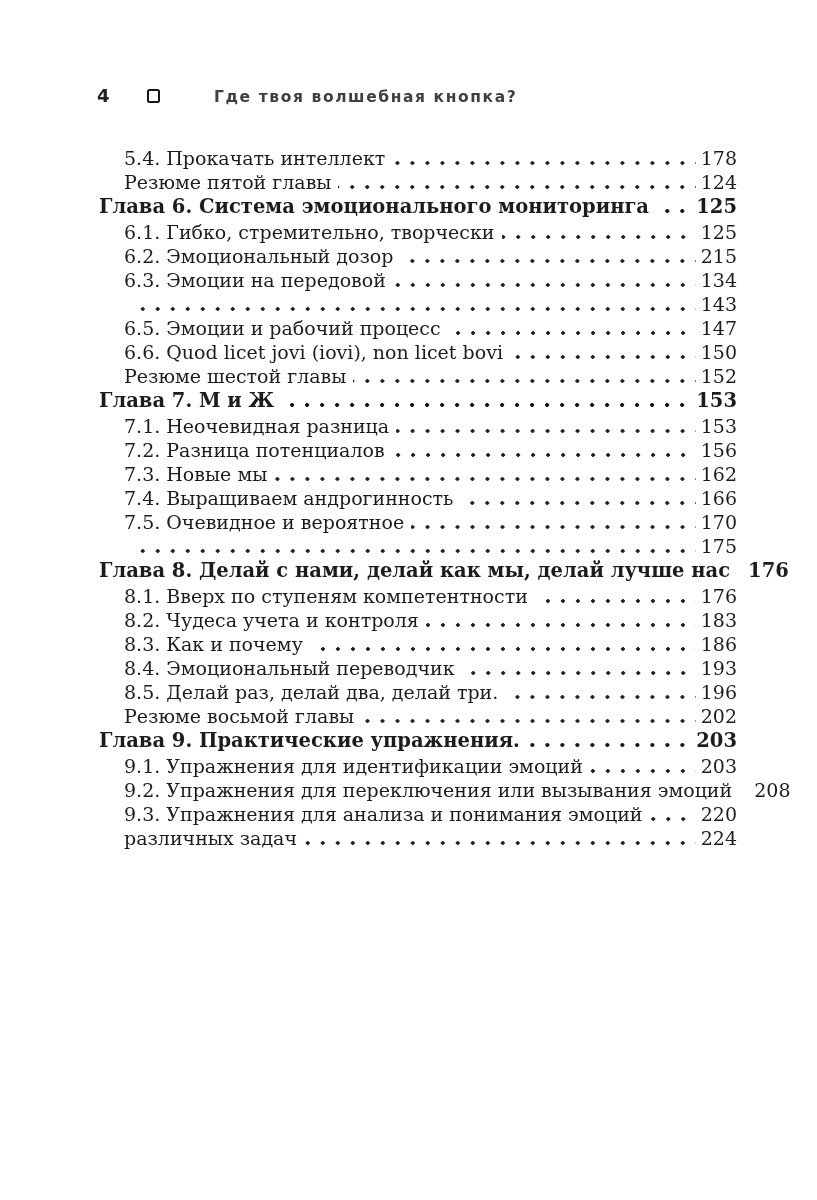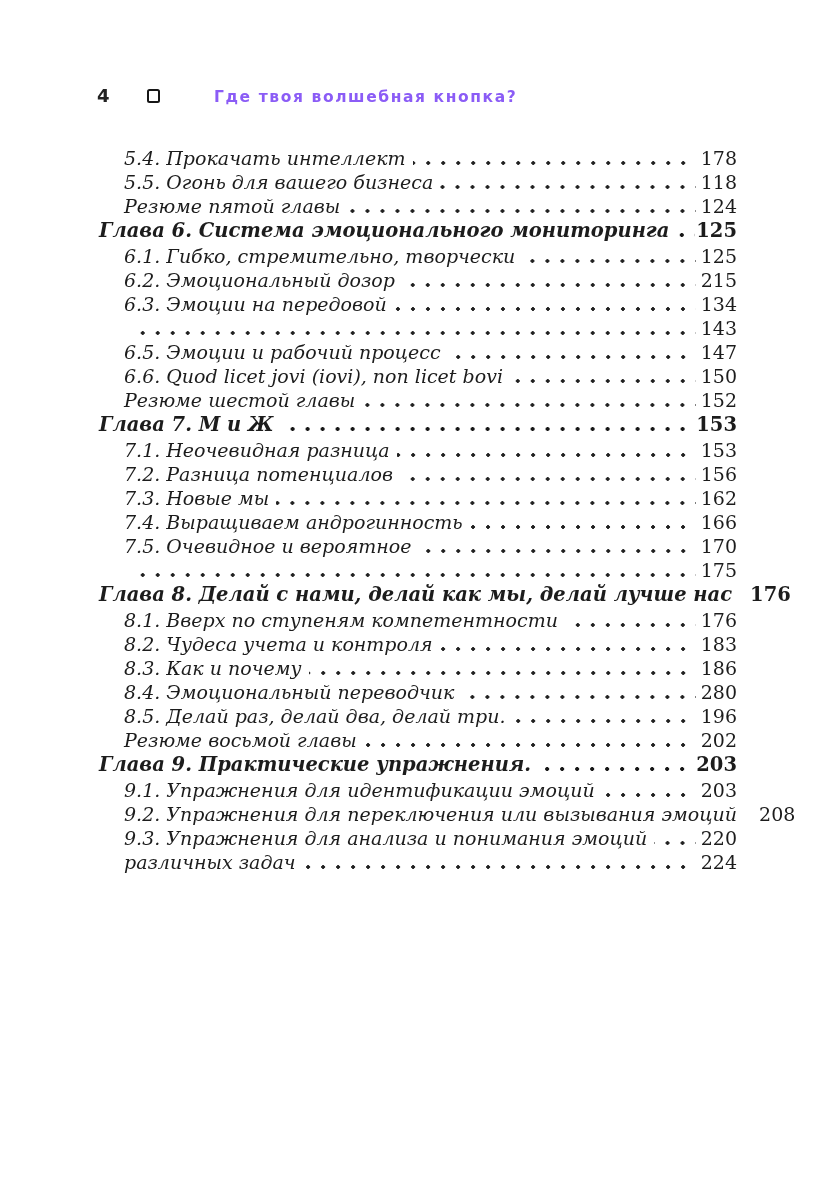--- a/index.html
+++ b/index.html
@@ -47,21 +47,21 @@
     background: #fff;
   }
   .running-title {
     position: absolute;
     left: 214px;
     top: 1px;
     font-family: "DejaVu Sans", "Liberation Sans", sans-serif;
     font-size: 15.5px;
     font-weight: 700;
     letter-spacing: 1.6px;
-    color: #8b5cf6;
+    color: #404040;
     line-height: 20px;
     white-space: nowrap;
   }
 
   
   .toc {
     position: absolute;
     top: 146px;
     left: 99px;
     width: 638px;
@@ -77,21 +77,20 @@
     padding-left: 25px;
   }
   .row.chapter {
     font-weight: 700;
     margin-top: 1px;
     margin-bottom: 1px;
     font-size: 19.5px;
   }
   .row .t {
     flex: 0 0 auto;
-    font-style: italic;
   }
   .leader {
     flex: 1 1 auto;
     min-width: 10px;
     height: 4px;
     margin-left: 7px;
     margin-right: 5px;
     background-image: radial-gradient(circle at 2px 2px, #202020 1.55px, rgba(0,0,0,0) 2px);
     background-size: 15px 4px;
     background-repeat: repeat-x;
@@ -117,25 +116,20 @@
     <span class="running-title">Где твоя волшебная кнопка?</span>
   </header>
 
   <main class="toc" id="toc">
       <div class="row sub">
         <span class="t">5.4. Прокачать интеллект</span>
         <span class="leader"></span>
         <span class="p">178</span>
       </div>
       <div class="row sub">
-        <span class="t">5.5. Огонь для вашего бизнеса</span>
-        <span class="leader"></span>
-        <span class="p">118</span>
-      </div>
-      <div class="row sub">
         <span class="t">Резюме пятой главы</span>
         <span class="leader"></span>
         <span class="p">124</span>
       </div>
       <div class="row chapter">
         <span class="t">Глава 6. Система эмоционального мониторинга</span>
         <span class="leader"></span>
         <span class="p">125</span>
       </div>
       <div class="row sub">
@@ -222,21 +216,21 @@
         <span class="p">183</span>
       </div>
       <div class="row sub">
         <span class="t">8.3. Как и почему</span>
         <span class="leader"></span>
         <span class="p">186</span>
       </div>
       <div class="row sub">
         <span class="t">8.4. Эмоциональный переводчик</span>
         <span class="leader"></span>
-        <span class="p">280</span>
+        <span class="p">193</span>
       </div>
       <div class="row sub">
         <span class="t">8.5. Делай раз, делай два, делай три.</span>
         <span class="leader"></span>
         <span class="p">196</span>
       </div>
       <div class="row sub">
         <span class="t">Резюме восьмой главы</span>
         <span class="leader"></span>
         <span class="p">202</span>

